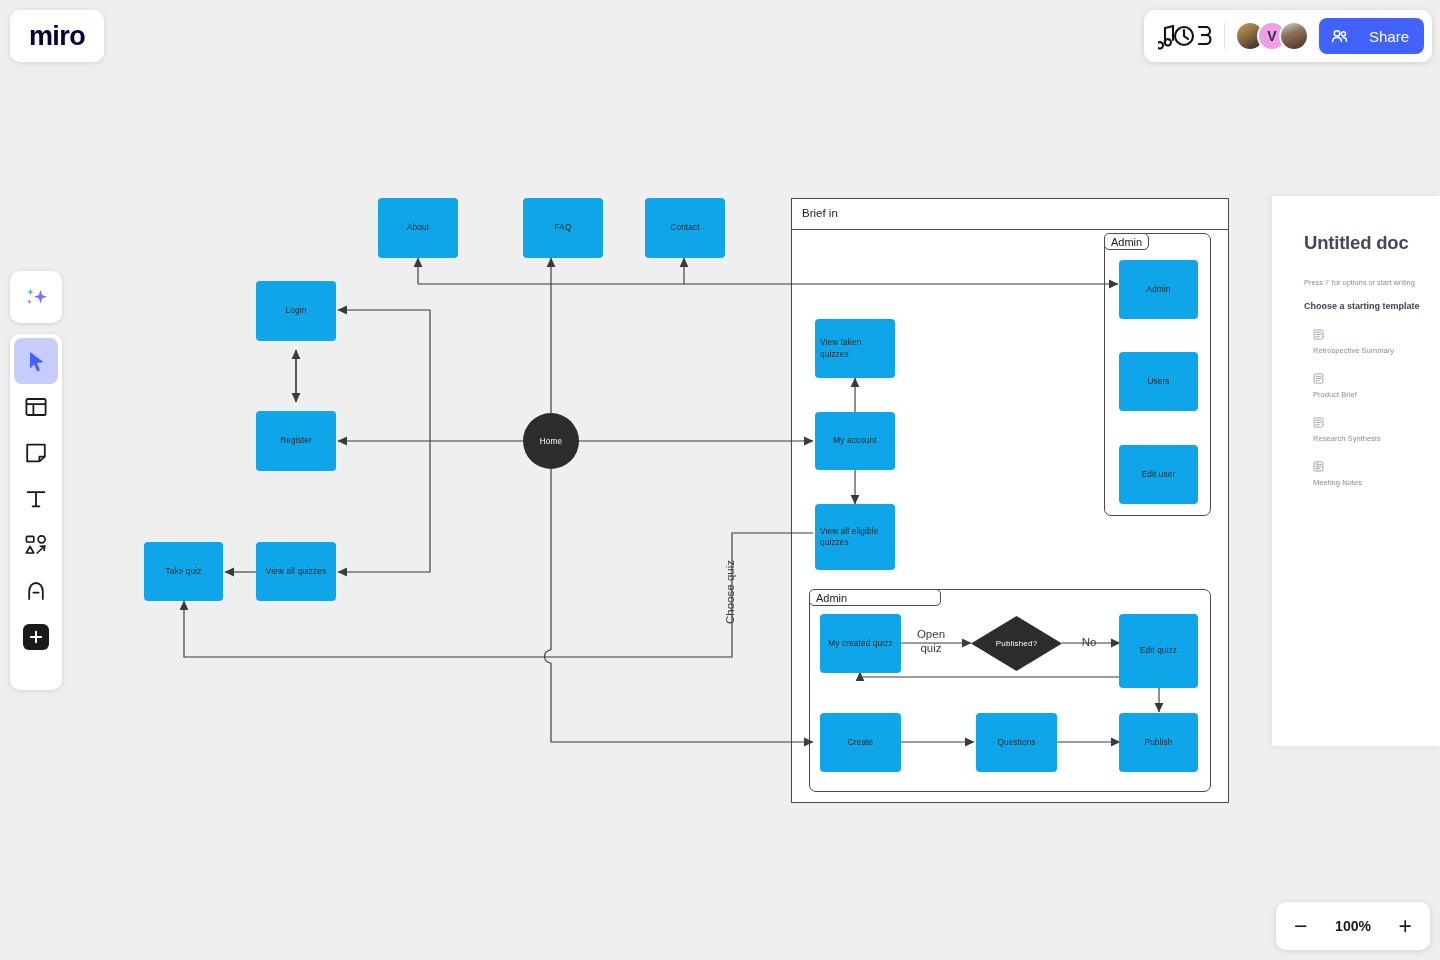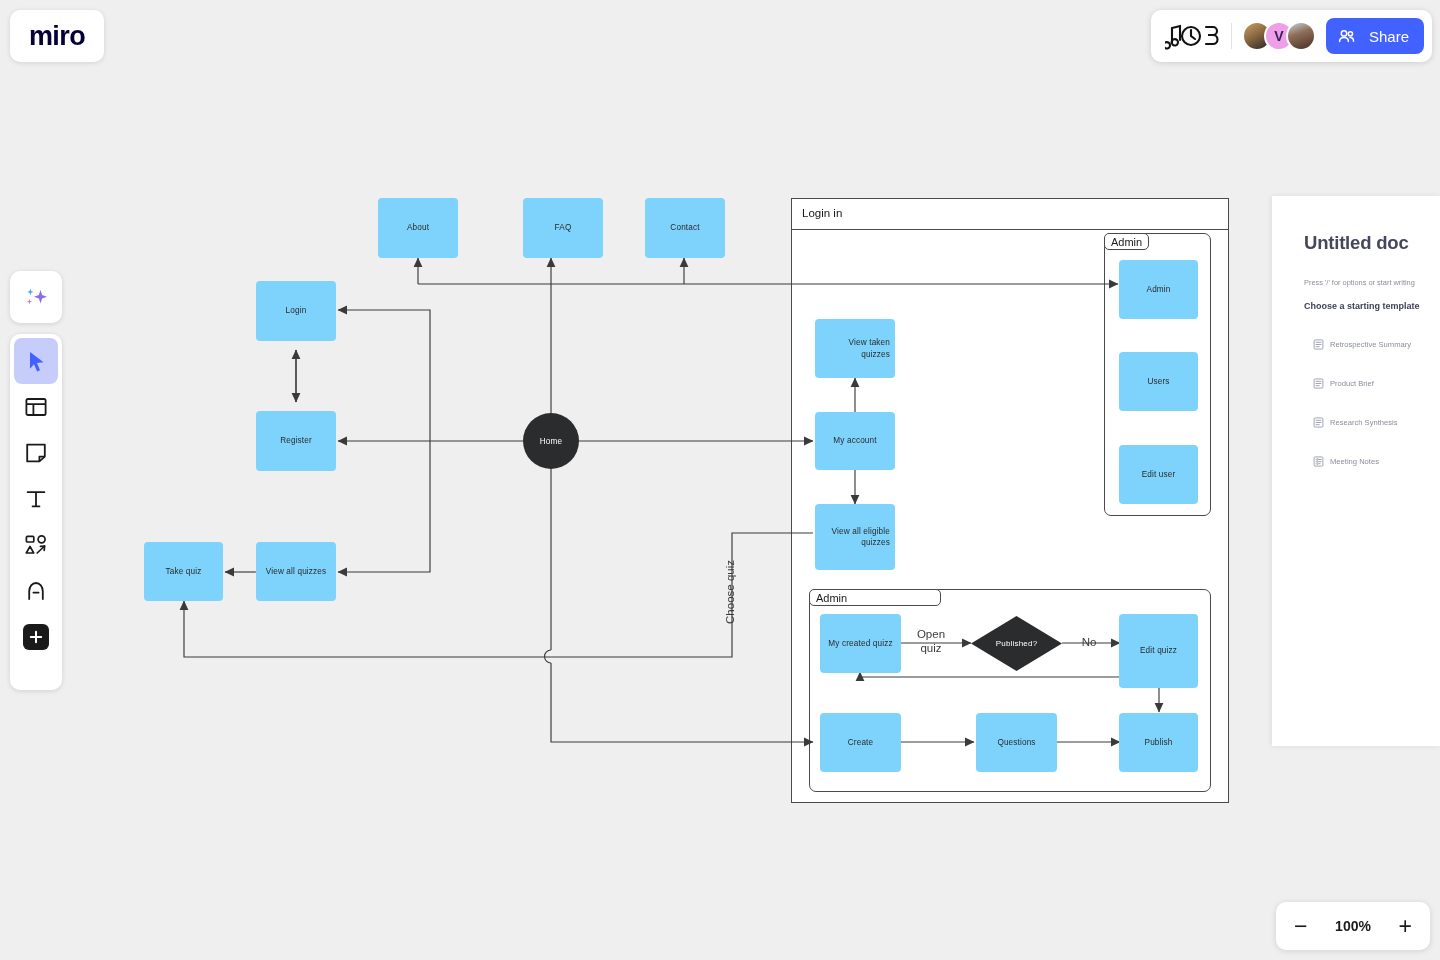--- a/index.html
+++ b/index.html
@@ -42,24 +42,24 @@
     padding: 0 6px;
     font-size: 11px;
     line-height: 16px;
     color: #1A1A1A;
     white-space: nowrap;
     z-index: 3;
   }
 
   .sticky {
     position: absolute;
-    background: #7dd3fc;
+    background: #0ea5e9;
     border-radius: 4px;
     display: flex; align-items: center; justify-content: center;
-    text-align: right;
+    text-align: left;
     font-size: 8.2px;
     color: #2A2A2A;
     line-height: 1.35;
     letter-spacing: .15px;
     padding: 9px 5px;
     z-index: 2;
   }
 
   .circle-node {
     position: absolute;
@@ -153,42 +153,43 @@
     display: flex; align-items: center; justify-content: center;
     font-size: 14px; font-weight: 600; color: #3B1E55;
   }
   .avatar:first-child { margin-left: 0; }
   .av-1 { background: linear-gradient(150deg,#C8A26A 0%,#8C6A40 45%,#2B2226 100%); }
   .av-2 { background: #EE9FE8; }
   .av-3 { background: linear-gradient(160deg,#C6D4DC 0%,#8F6F59 40%,#4A2E26 100%); }
   #share-btn {
     background: #4262FF; color: #FFFFFF;
     border-radius: 8px; height: 36px;
-    display: flex; align-items: center; gap: 14px;
+    display: flex; align-items: center; gap: 21px;
     padding: 0 15px 0 12px;
     font-size: 15px; cursor: pointer;
   }
 
   
   #doc-panel {
     position: absolute; right: 0; top: 196px;
     width: 168px; height: 550px;
     background: #FFFFFF;
     box-shadow: -1px 0 6px rgba(0,0,0,.08);
     padding: 36px 0 0 32px;
     overflow: hidden;
   }
   #doc-title { font-size: 18.5px; font-weight: 700; color: #45475C; letter-spacing: -.2px; }
   #doc-hint { margin-top: 24px; font-size: 7.4px; color: #8A8D9C; white-space: nowrap; }
   #doc-choose { margin-top: 14px; font-size: 9px; font-weight: 700; color: #3F4254; white-space: nowrap; }
   .tpl-item {
-    display: flex; align-items: center; gap: 6px;
-    margin-top: 28px; margin-left: 9px;
+    display: flex; align-items: flex-start; gap: 6px;
+    margin-top: 18px; margin-left: 9px;
     font-size: 7.6px; color: #8A8D9C; white-space: nowrap;
     cursor: pointer;
+    flex-direction: column;
   }
   .tpl-ico { width: 11px; height: 11px; flex: none; }
 
   
   #zoom-ctl {
     position: absolute; right: 10px; bottom: 10px;
     width: 154px; height: 48px;
     background: #FFFFFF; border-radius: 10px;
     box-shadow: 0 1px 6px rgba(0,0,0,.13);
     display: flex; align-items: center; justify-content: space-between;
@@ -199,21 +200,21 @@
 </style>
 </head>
 <body>
 
 <div id="app">
 
   <div id="canvas">
 
     <div class="frame" style="left:791px; top:198px; width:438px; height:605px;">
       <div class="frame-titlebar">
-        <span>Login in</span>
+        <span>Brief in</span>
       </div>
     </div>
 
     <div class="subframe" style="left:1104px; top:233px; width:107px; height:283px;"></div>
     <div class="subframe-tab" style="left:1104px; top:233px;">
       <span>Admin</span>
     </div>
 
     <div class="subframe" style="left:809px; top:589px; width:402px; height:203px;"></div>
     <div class="subframe-tab" style="left:809px; top:589px; width:132px;">

